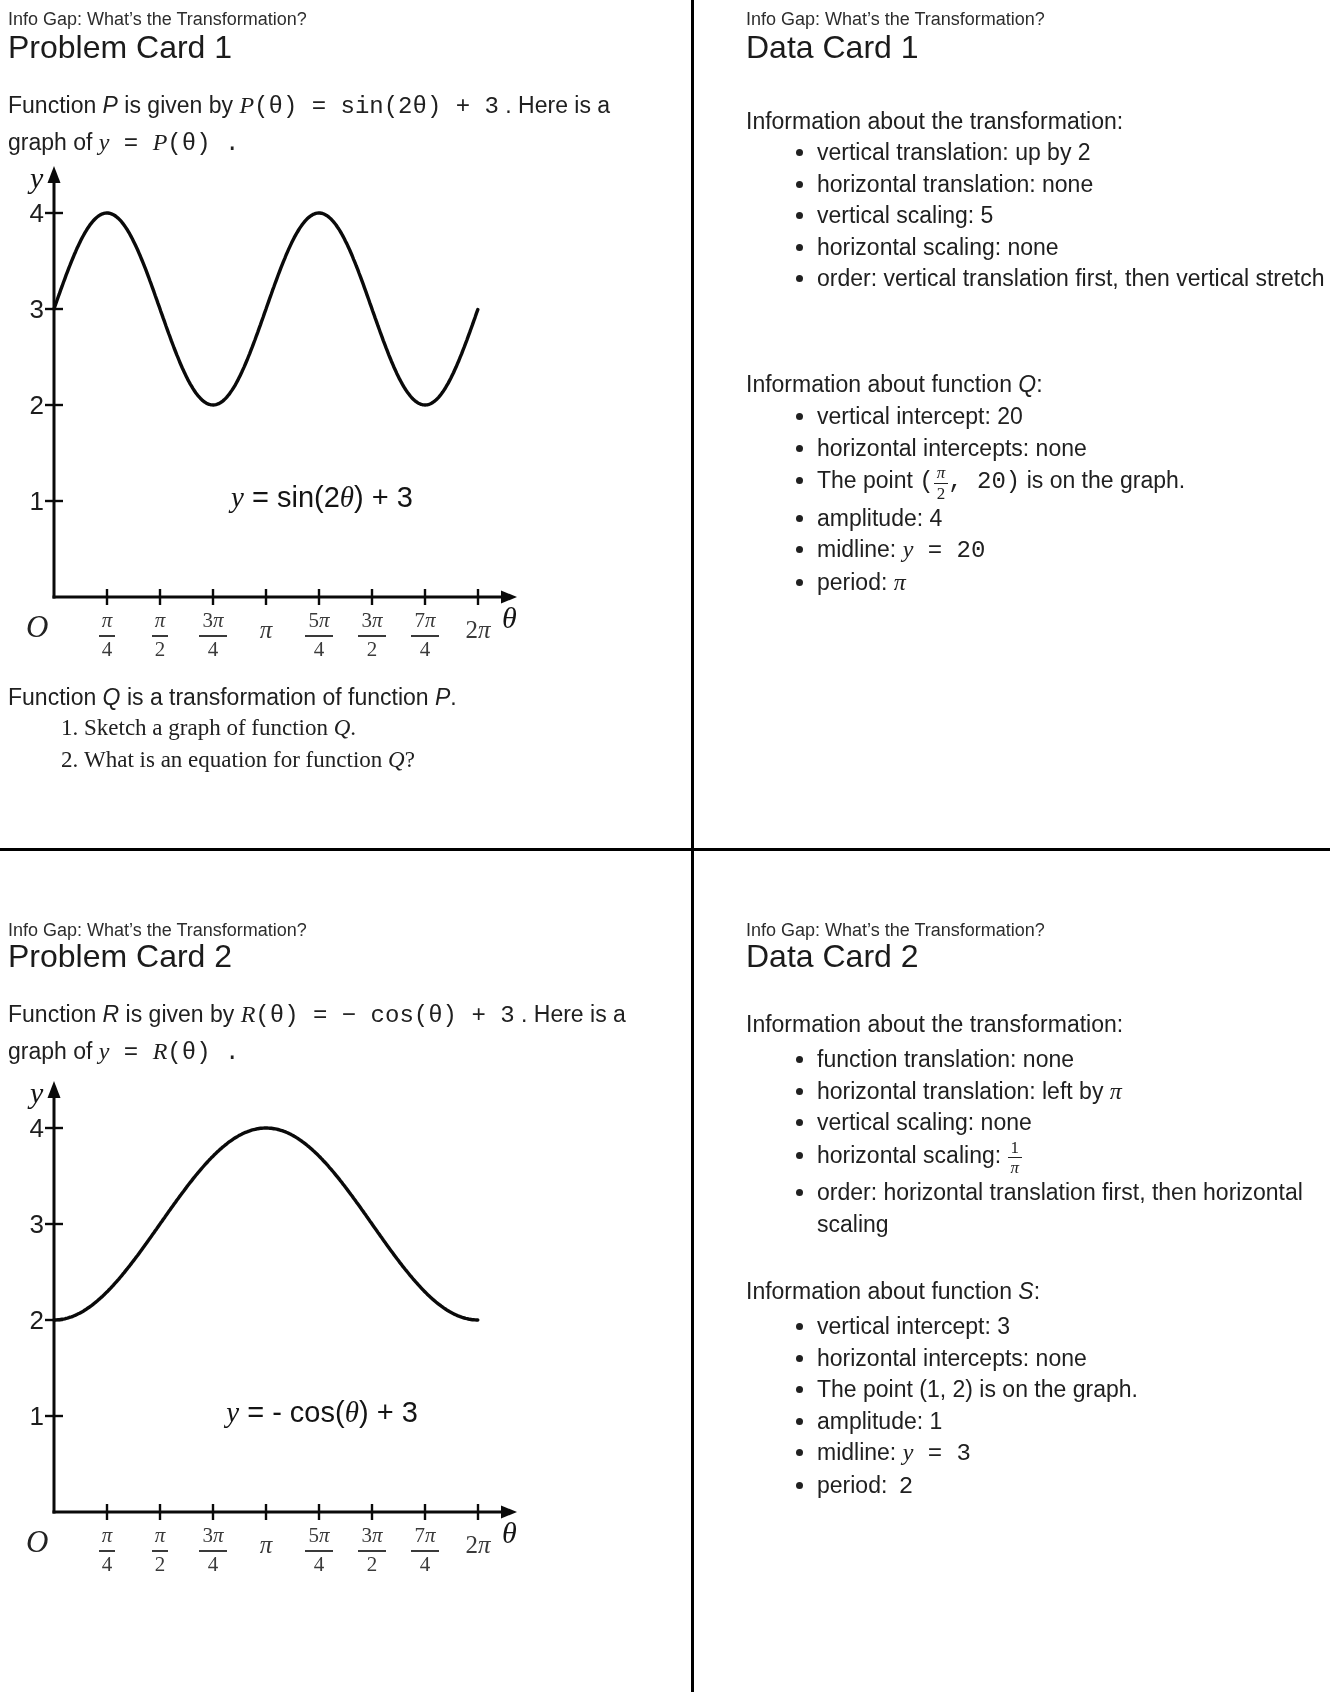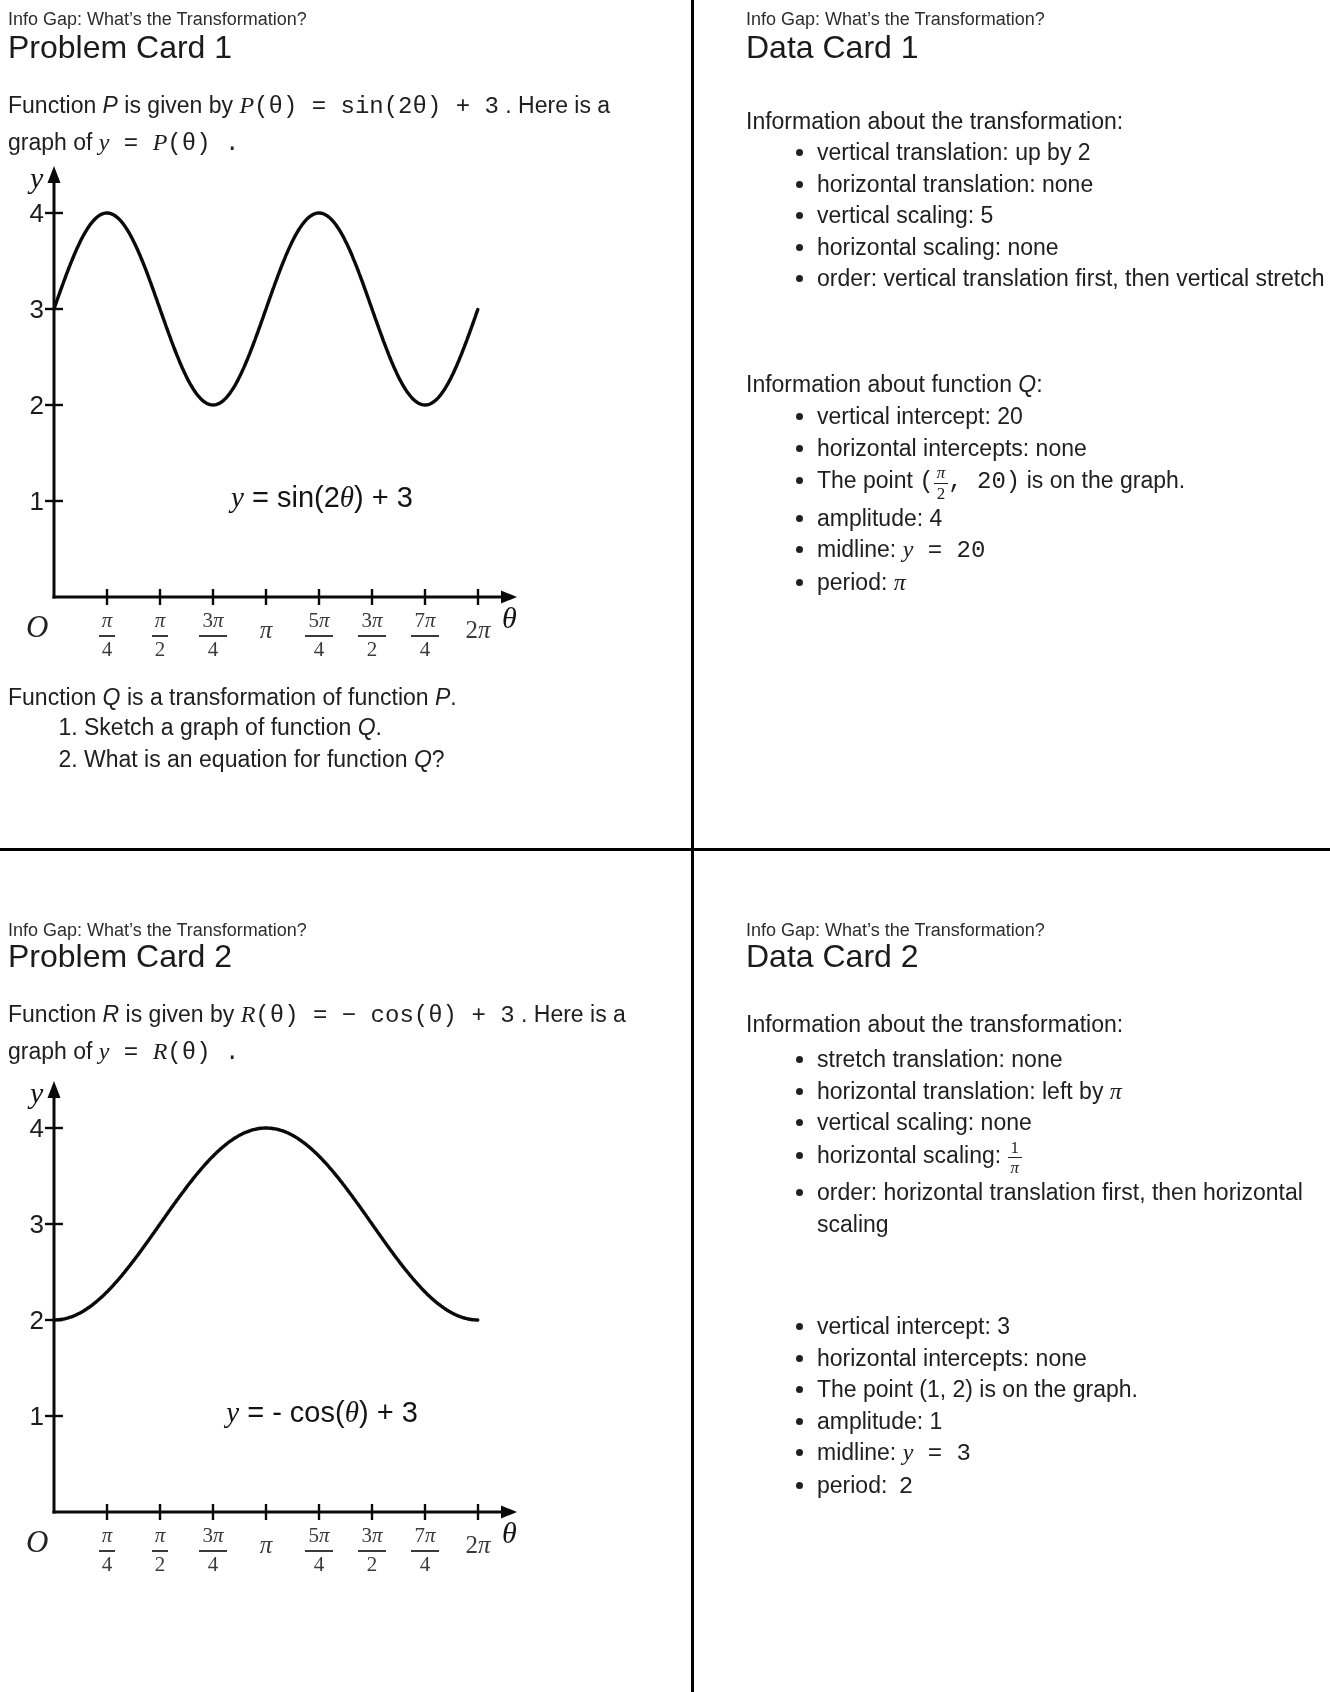--- a/index.html
+++ b/index.html
@@ -19,21 +19,21 @@
   .introline{font-size:23px;line-height:37px;white-space:nowrap;}
   .bodytext{font-size:23px;line-height:32px;white-space:nowrap;}
   .sec-head{font-size:23px;line-height:32px;white-space:nowrap;}
   .sf{}
   .si{font-style:italic;}
   .msr{font-family:Liberation Mono, monospace;font-size:24px;}
   .msi{font-family:"Liberation Serif","DejaVu Serif",serif;font-size:24px;font-style:italic;}
   .gap{margin-left:5px;}
   ul.bullets{margin:0;padding:0 0 0 71px;list-style:disc;width:512px;}
   ul.bullets li{font-size:23px;line-height:31.5px;}
-  ol.tasks{margin:0;padding:0 0 0 76px;width:600px;}
+  ol.tasks{margin:0;padding:0 0 0 76px;width:600px;font-family:Liberation Serif, serif;}
   ol.tasks li{font-size:23px;line-height:31.5px;}
   .frac{display:inline-block;text-align:center;vertical-align:-0.62em;line-height:1.05;
         font-family:"Liberation Serif","DejaVu Serif",serif;font-size:17px;}
   .frac .fn{display:block;border-bottom:1.8px solid #222;padding:0 3px 1px;}
   .frac .fd{display:block;padding-top:1px;}
   .frac .mi,.frac .mr{font-size:inherit;}
   .mr{font-family:"Liberation Serif","DejaVu Serif",serif;}
   .mi{font-family:"Liberation Serif","DejaVu Serif",serif;font-style:italic;}
   
   .chart{position:absolute;width:500px;height:492px;}
@@ -175,26 +175,27 @@
         <div class="xtick" style="left: 422px;"><span class="mr">2</span><span class="mi">π</span></div>
         <div class="eq"><span class="eli">y</span><span class="elr"> = - cos(</span><span class="eli">θ</span><span class="elr">) + 3</span></div>
       </div>
   </div>
 
   <div class="quad" id="q4">
     <div class="block kicker" style="left:54px;top:71px">Info Gap: What’s the Transformation?</div>
     <div class="block card-title" style="left:54px;top:90px">Data Card 2</div>
     <div class="block sec-head" style="left:54px;top:160px"><span class="sf">Information about the transformation:</span></div>
     <ul class="block bullets" style="left:54px;top:196px">
-        <li><span class="sf">stretch translation: none</span></li>
+        <li><span class="sf">function translation: none</span></li>
         <li><span class="sf">horizontal translation: left by </span><span class="msi">π</span></li>
         <li><span class="sf">vertical scaling: none</span></li>
         <li><span class="sf">horizontal scaling: </span><span class="frac"><span class="fn"><span class="mr">1</span></span><span class="fd"><span class="mi">π</span></span></span></li>
         <li><span class="sf">order: horizontal translation first, then horizontal scaling</span></li>
       </ul>
+    <div class="block sec-head" style="left:54px;top:427px"><span class="sf">Information about function </span><span class="si">S</span><span class="sf">:</span></div>
     <ul class="block bullets" style="left:54px;top:463px">
         <li><span class="sf">vertical intercept: 3</span></li>
         <li><span class="sf">horizontal intercepts: none</span></li>
         <li><span class="sf">The point (1, 2) is on the graph.</span></li>
         <li><span class="sf">amplitude: 1</span></li>
         <li><span class="sf">midline: </span><span class="msi">y</span><span class="msr"> = 3</span></li>
         <li><span class="sf">period: </span><span class="msr gap">2</span></li>
       </ul>
   </div>
 </div>

